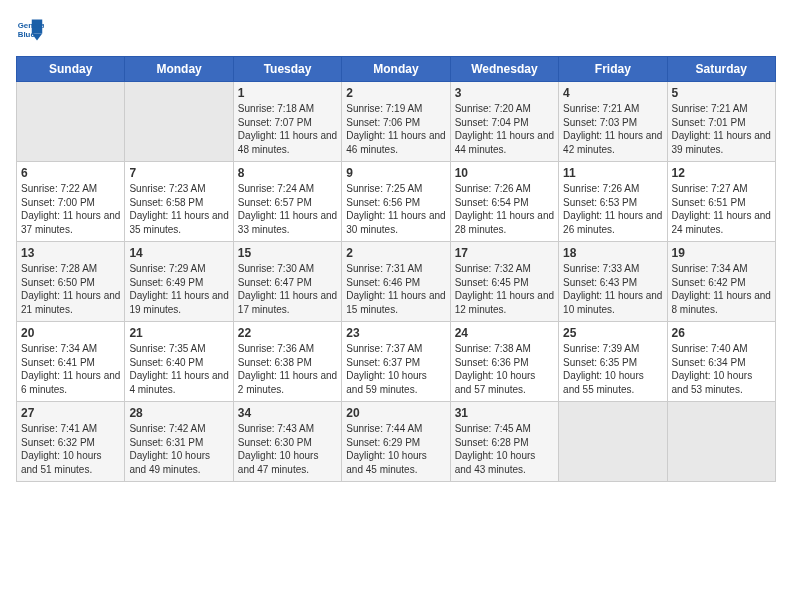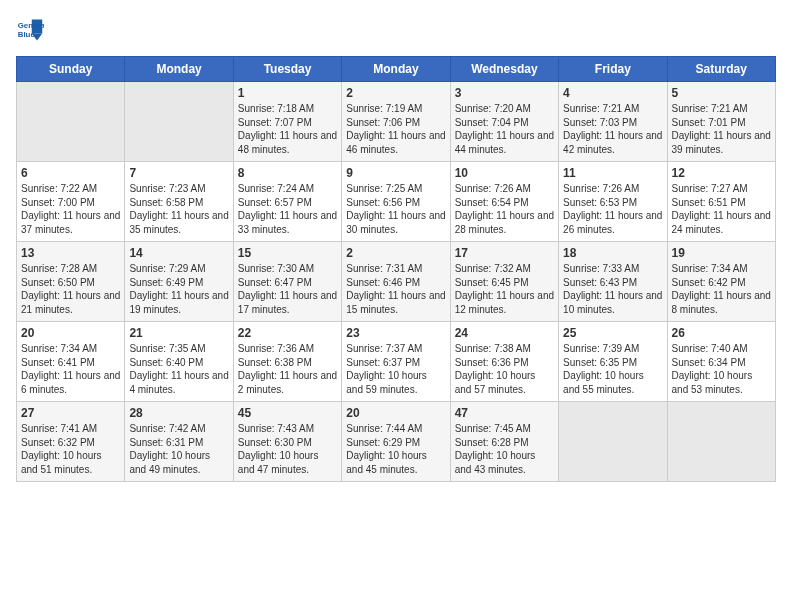--- a/index.html
+++ b/index.html
@@ -242,28 +242,28 @@
       <tr>
         <td>
           <span class="day-number">27</span>
           <div class="cell-content">Sunrise: 7:41 AM<br>Sunset: 6:32 PM<br>Daylight: 10 hours and 51 minutes.</div>
         </td>
         <td>
           <span class="day-number">28</span>
           <div class="cell-content">Sunrise: 7:42 AM<br>Sunset: 6:31 PM<br>Daylight: 10 hours and 49 minutes.</div>
         </td>
         <td>
-          <span class="day-number">45</span>
+          <span class="day-number">34</span>
           <div class="cell-content">Sunrise: 7:43 AM<br>Sunset: 6:30 PM<br>Daylight: 10 hours and 47 minutes.</div>
         </td>
         <td>
           <span class="day-number">20</span>
           <div class="cell-content">Sunrise: 7:44 AM<br>Sunset: 6:29 PM<br>Daylight: 10 hours and 45 minutes.</div>
         </td>
         <td>
-          <span class="day-number">47</span>
+          <span class="day-number">31</span>
           <div class="cell-content">Sunrise: 7:45 AM<br>Sunset: 6:28 PM<br>Daylight: 10 hours and 43 minutes.</div>
         </td>
         <td class="empty-cell"></td>
         <td class="empty-cell"></td>
       </tr>
     </tbody>
 </table>
 
 </body></html>

